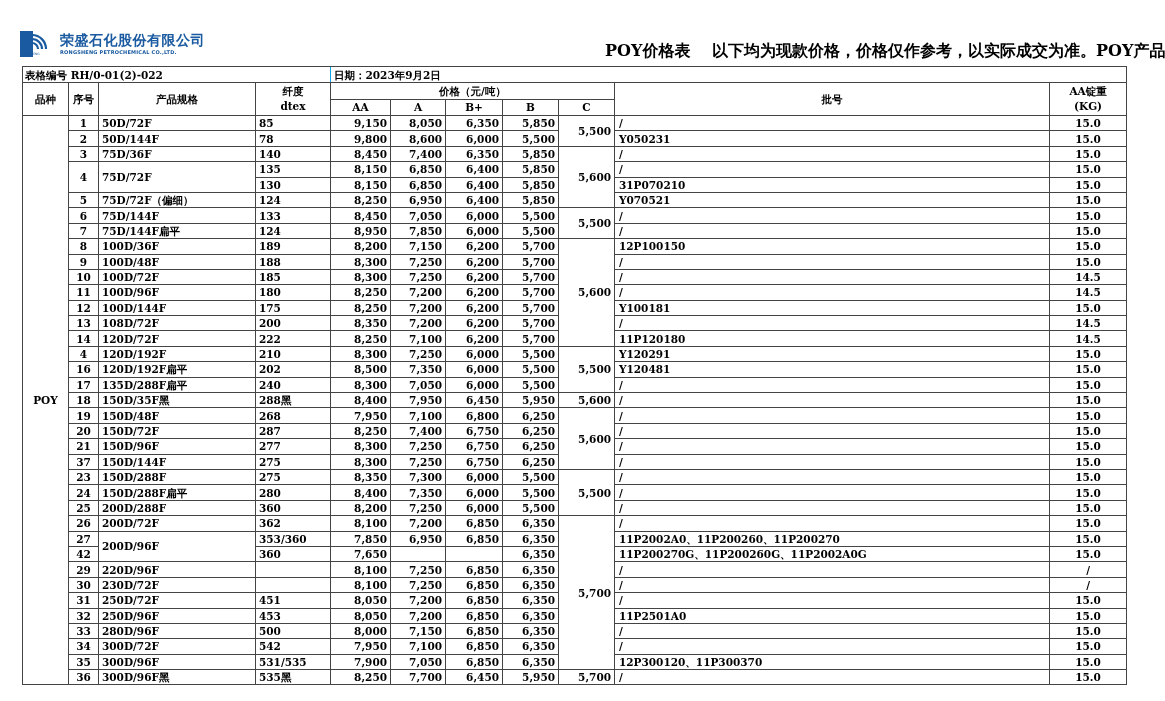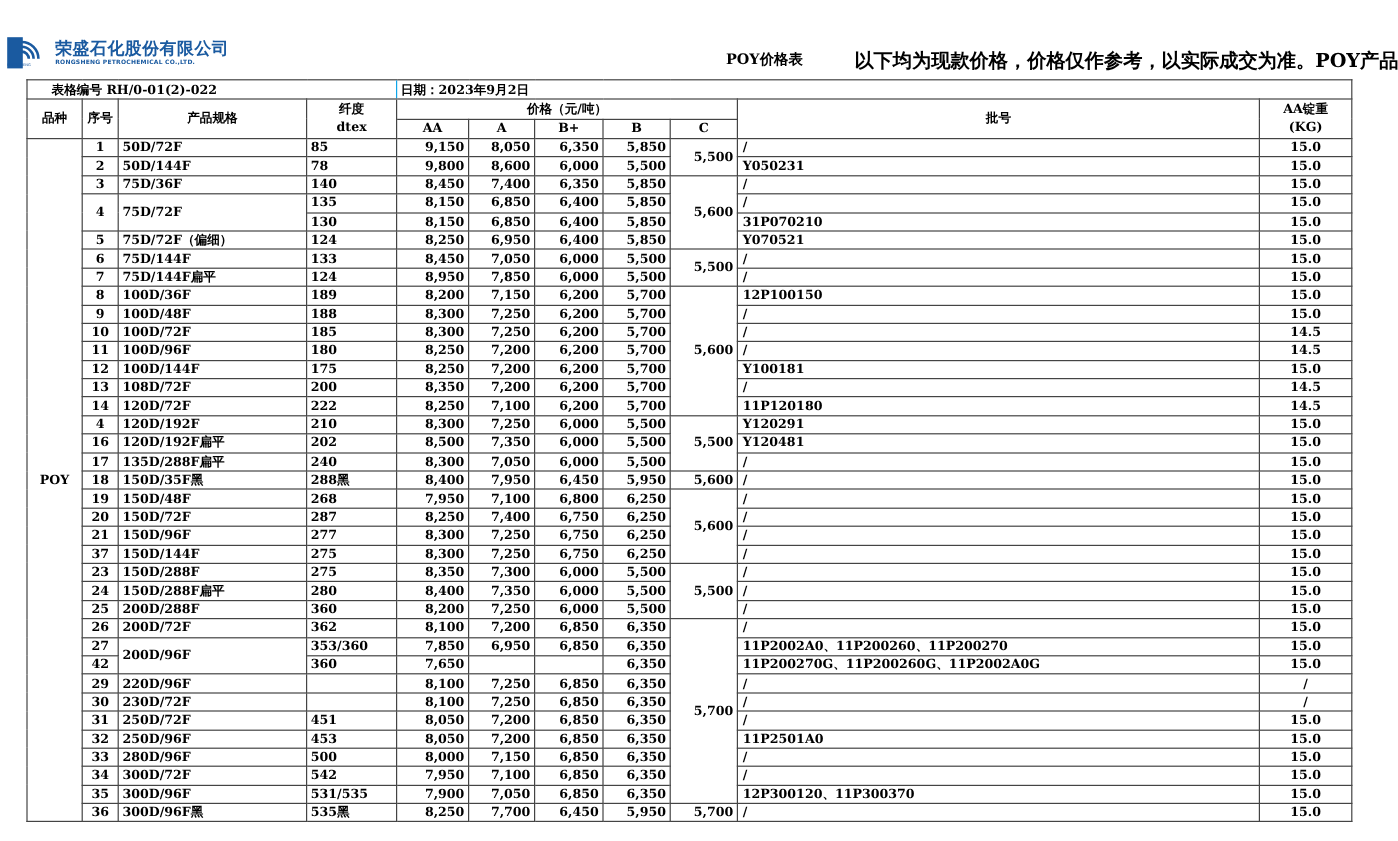--- a/index.html
+++ b/index.html
@@ -1,26 +1,26 @@
 <!DOCTYPE html>
 <html><head>
 <meta charset="utf-8">
 <style>
   html, body { margin: 0; padding: 0; background: #ffffff; }
   body { width: 1165px; height: 701px; position: relative; overflow: hidden;
          font-family: "DejaVu Serif", "Liberation Serif", serif; color: #000; }
-  .logo { position: absolute; left: 6px; top: 31px; width: 175px; height: 26px; }
+  .logo { position: absolute; left: 20px; top: 31px; width: 175px; height: 26px; }
   .logo-mark { position: absolute; left: 0; top: 0; width: 13px; height: 26px; background: #1a5aa0; }
   .logo-arc { position: absolute; left: 8px; top: 0; width: 22px; height: 22px; }
   .logo-small { position: absolute; left: 0; top: 21px; font-size: 3px; color:#1a5aa0; font-family:"DejaVu Sans",sans-serif; }
   .logo-cn { position: absolute; left: 40px; top: 1px; font-size: 14px; font-weight: bold; color: #1a5aa0;
              font-family: "DejaVu Sans", sans-serif; letter-spacing: 0.5px; white-space: nowrap; }
   .logo-en { position: absolute; left: 40px; top: 18px; font-size: 5px; font-weight: bold; color: #1a5aa0;
              font-family: "DejaVu Sans", sans-serif; white-space: nowrap; letter-spacing: 0.2px; }
-  .doc-title { position: absolute; left: 605px; top: 41px; font-size: 12px; font-weight: bold; white-space: nowrap; }
+  .doc-title { position: absolute; left: 605px; top: 41px; font-size: 16px; font-weight: bold; white-space: nowrap; }
   .doc-note { position: absolute; left: 712px; top: 41px; font-size: 16px; font-weight: bold; white-space: nowrap; }
 
   table.price { position: absolute; left: 22px; top: 66px; border-collapse: collapse; table-layout: fixed;
                 width: 1104px; font-size: 10.5px; font-weight: bold; }
   table.price td { border: 1px solid #444; padding: 0 3px; height: 14.4px; line-height: 14px;
                    white-space: nowrap; overflow: hidden; }
   table.price td.c { text-align: center; }
   table.price td.r { text-align: right; }
   table.price td.l { text-align: left; }
   tr.meta td { height: 15px; }
@@ -55,21 +55,21 @@
     <col style="width:60px">
       <col style="width:55px">
       <col style="width:57px">
       <col style="width:56px">
     <col style="width:56px">
       <col style="width:435px">
       <col style="width:77px">
   </colgroup>
   <tbody id="tbody">
     <tr class="meta">
-      <td colspan="4" class="l no-rb" style="padding-left:20px">表格编号 RH/0-01(2)-022</td>
+      <td colspan="4" class="l no-rb" style="padding-left:2px">表格编号 RH/0-01(2)-022</td>
       <td colspan="7" class="l" style="border-left:1px solid #0ea5e9">日期：2023年9月2日</td>
     </tr>
     <tr class="hd">
       <td rowspan="2" class="c">品种</td>
       <td rowspan="2" class="c">序号</td>
       <td rowspan="2" class="c">产品规格</td>
       <td rowspan="2" class="c" style="line-height:15px">
         <div>纤度</div>
         <div>dtex</div>
       </td>

